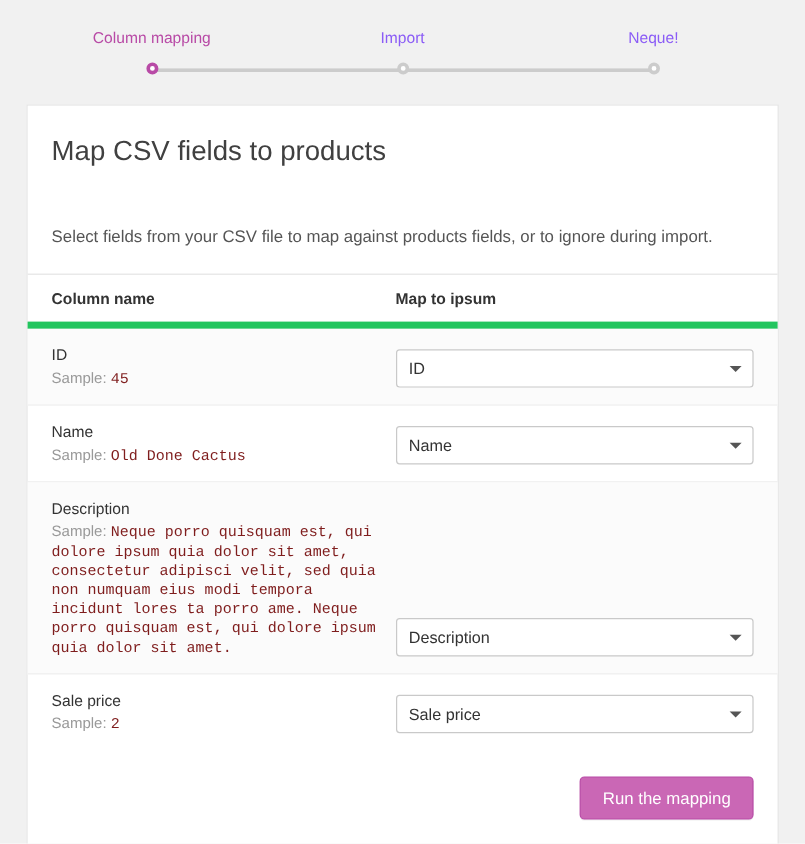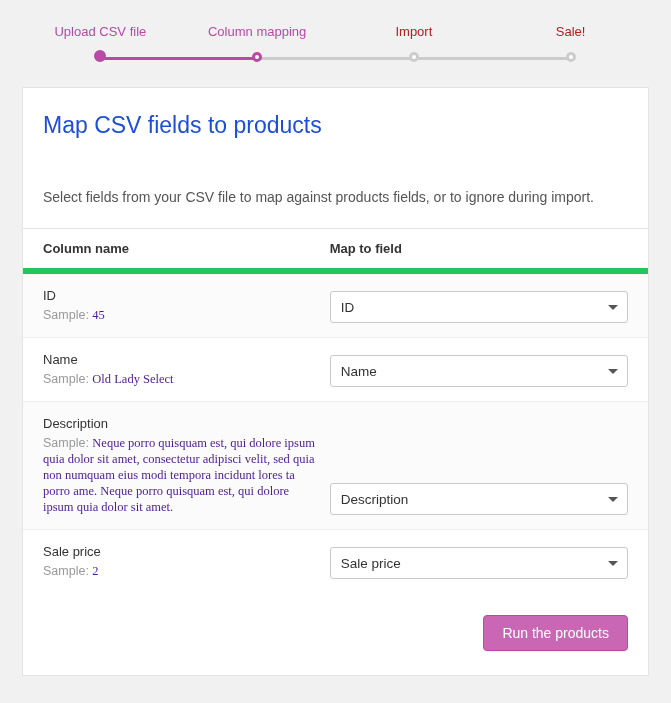--- a/index.html
+++ b/index.html
@@ -23,21 +23,21 @@
     position: relative;
   }
   .step {
     flex: 1;
     text-align: center;
     position: relative;
   }
   .step-label {
     display: block;
     font-size: 13px;
-    color: #b91c1c;
+    color: #8b5cf6;
     margin-bottom: 10px;
   }
   .step.active .step-label,
   .step.done .step-label { color: #b84aa6; }
   .step-dot {
     width: 10px;
     height: 10px;
     border-radius: 50%;
     background: #fff;
     border: 3px solid #ccc;
@@ -73,21 +73,21 @@
     background: #fff;
     border: 1px solid #e4e4e4;
     margin-top: 22px;
   }
   .card-header {
     padding: 24px 20px 20px 20px;
   }
   .card-header h1 {
     font-size: 23px;
     font-weight: 400;
-    color: #1d4ed8;
+    color: #404040;
     margin-bottom: 10px;
   }
   .card-header p {
     font-size: 14px;
     color: #555;
     line-height: 1.5;
     margin-top: 48px;
   }
 
   .table-header {
@@ -110,23 +110,23 @@
   }
   .row:nth-child(odd) { background: #fbfbfb; }
   .row:last-of-type { border-bottom: none; }
   .row .col-name { font-size: 13px; color: #444; }
   .col-label { display: block; margin-bottom: 4px; color: #333; }
   .sample {
     font-size: 12.5px;
     color: #999;
   }
   .sample .mono {
-    font-family: Liberation Serif, serif;
+    font-family: Liberation Mono, monospace;
     font-size: 12.5px;
-    color: #4c1d95;
+    color: #7f1d1d;
   }
 
   .select-wrap {
     flex: 1;
     position: relative;
   }
   select.mapselect {
     width: 100%;
     height: 32px;
     border: 1px solid #c9c9c9;
@@ -167,67 +167,63 @@
     box-shadow: 0 1px 0 rgba(0,0,0,0.05);
   }
 </style>
 </head>
 <body>
 
 <div class="page">
 
   <div class="stepper">
 
-  <div class="step done">
-        <span class="step-label">Upload CSV file</span>
-        <div class="dot-row"><div class="step-line"></div><span class="step-dot"></span></div>
-      </div>
       <div class="step active">
         <span class="step-label">Column mapping</span>
         <div class="dot-row"><div class="step-line"></div><span class="step-dot"></span></div>
       </div>
       <div class="step ">
         <span class="step-label">Import</span>
         <div class="dot-row"><div class="step-line"></div><span class="step-dot"></span></div>
       </div>
       <div class="step ">
-        <span class="step-label">Sale!</span>
+        <span class="step-label">Neque!</span>
         <div class="dot-row"><span class="step-dot"></span></div>
       </div>
     </div>
 
   <div class="card">
     <div class="card-header">
       <h1>Map CSV fields to products</h1>
       <p>Select fields from your CSV file to map against products fields, or to ignore during import.</p>
     </div>
 
     <div class="table-header">
       <div class="col-name">Column name</div>
-      <div class="col-map">Map to field</div>
+      <div class="col-map">Map to ipsum</div>
     </div>
 
     <div class="rows">
 
     <div class="row">
           <div class="col-name"><span class="col-label">ID</span><span class="sample">Sample: <span class="mono">45</span></span></div>
           <div class="col-map select-wrap"><select class="mapselect"><option>Do not import</option><option selected="">ID</option><option>Name</option><option>Description</option><option>Sale price</option></select></div>
         </div>
         <div class="row">
-          <div class="col-name"><span class="col-label">Name</span><span class="sample">Sample: <span class="mono">Old Lady Select</span></span></div>
+          <div class="col-name"><span class="col-label">Name</span><span class="sample">Sample: <span class="mono">Old Done Cactus</span></span></div>
           <div class="col-map select-wrap"><select class="mapselect"><option>Do not import</option><option>ID</option><option selected="">Name</option><option>Description</option><option>Sale price</option></select></div>
         </div>
         <div class="row">
           <div class="col-name"><span class="col-label">Description</span><span class="sample">Sample: <span class="mono">Neque porro quisquam est, qui dolore ipsum quia dolor sit amet, consectetur adipisci velit, sed quia non numquam eius modi tempora incidunt lores ta porro ame. Neque porro quisquam est, qui dolore ipsum quia dolor sit amet.</span></span></div>
           <div class="col-map select-wrap"><select class="mapselect"><option>Do not import</option><option>ID</option><option>Name</option><option selected="">Description</option><option>Sale price</option></select></div>
         </div>
         <div class="row">
           <div class="col-name"><span class="col-label">Sale price</span><span class="sample">Sample: <span class="mono">2</span></span></div>
           <div class="col-map select-wrap"><select class="mapselect"><option>Do not import</option><option>ID</option><option>Name</option><option>Description</option><option selected="">Sale price</option></select></div>
         </div>
       </div>
 
     <div class="card-footer">
-      <button class="btn-primary">Run the products</button>
+      <button class="btn-primary">Run the mapping</button>
     </div>
   </div>
 
 </div>
 
 </body></html>

